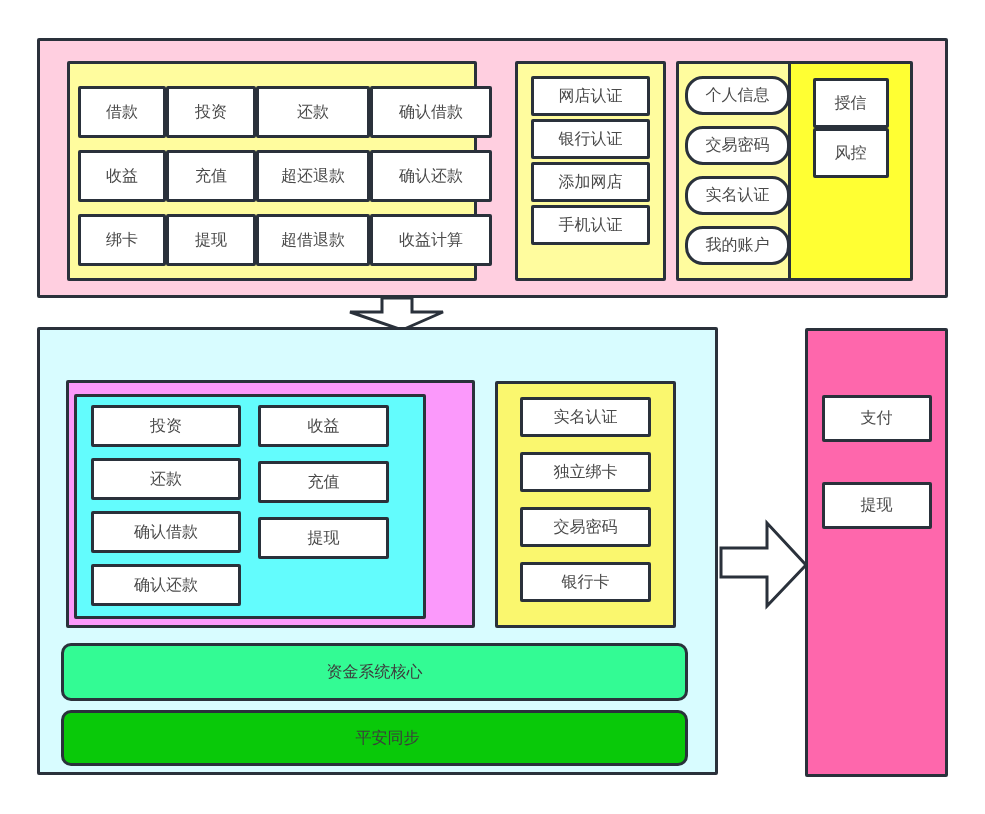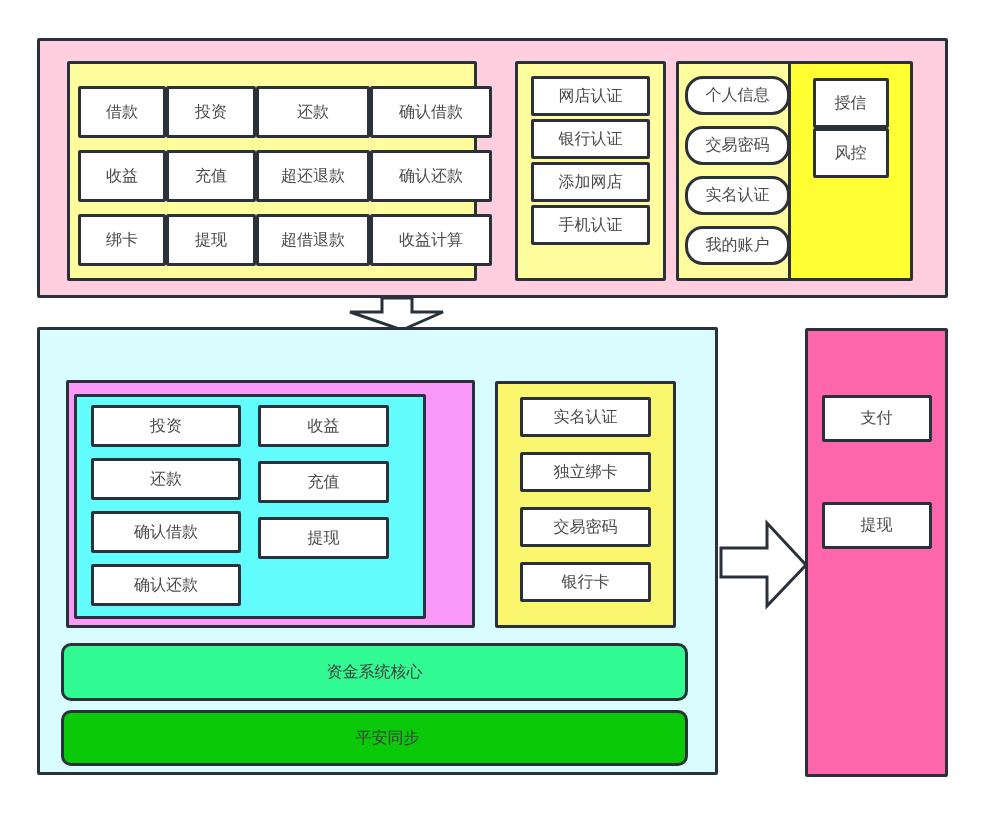--- a/index.html
+++ b/index.html
@@ -54,21 +54,21 @@
   .col .node{height:42px;}
   .panel-sec{left:455px;top:51px;width:181px;height:247px;background:var(--yellow-mid);
     display:flex;flex-direction:column;gap:15px;padding:13px 22px;}
   .panel-sec .node{height:40px;}
   .bar{left:21px;width:627px;display:flex;align-items:center;justify-content:center;
     font-size:16px;color:#3c3c3c;border:3px solid var(--line);border-radius:10px;box-sizing:border-box;}
   .bar-1{top:313px;height:58px;background:var(--green-light);}
   .bar-2{top:380px;height:56px;background:var(--green-dark);padding-left:26px;}
   
   .right-container{left:805px;top:328px;width:143px;height:449px;background:var(--pink-hot);
-    display:flex;flex-direction:column;align-items:center;gap:60px;padding-top:64px;}
+    display:flex;flex-direction:column;align-items:center;gap:40px;padding-top:64px;}
   .right-container .node{width:110px;height:47px;}
   .arrow-svg{position:absolute;overflow:visible;}
 </style>
 </head>
 <body>
 
 <div class="canvas">
 
   <div class="abs frame top-container">
 

